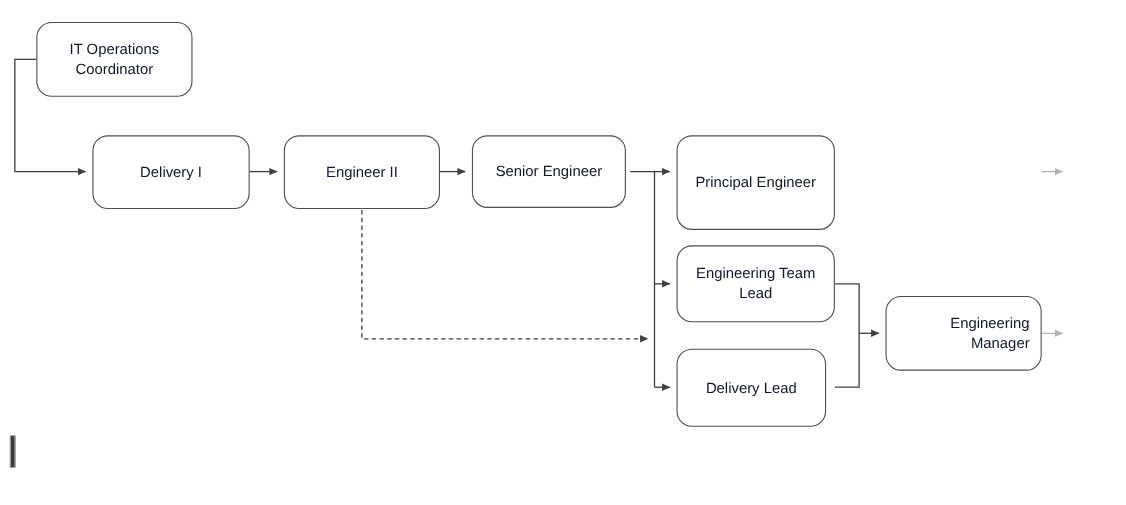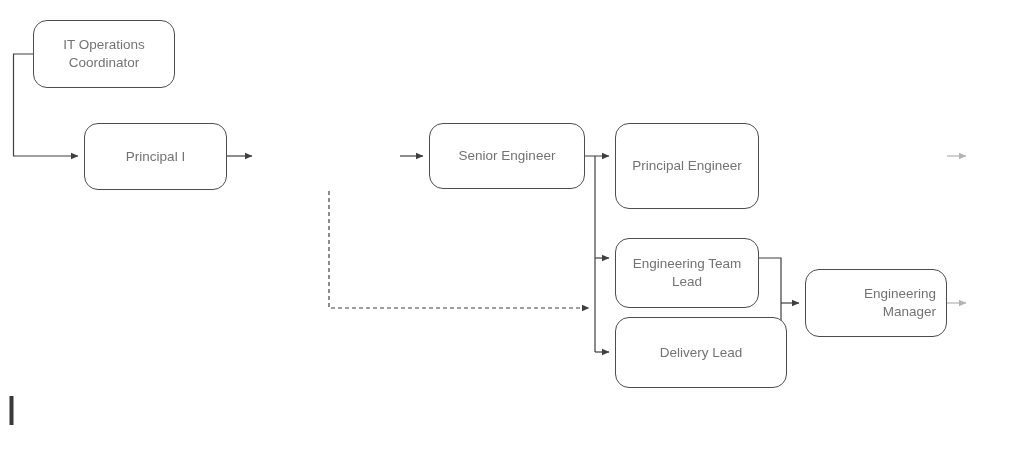--- a/index.html
+++ b/index.html
@@ -28,21 +28,21 @@
     box-sizing: border-box;
     background: #ffffff;
     border: 1.5px solid #4d4d4d;
     border-radius: 14px;
     display: flex;
     align-items: center;
     justify-content: center;
     text-align: center;
     font-size: 13.5px;
     line-height: 1.3;
-    color: #737373;
+    color: #0f172a;
     padding: 4px 10px;
   }
   .caret {
     position: absolute;
     left: 9px;
     top: 396px;
     width: 3px;
     height: 29px;
     background: #3a3a3a;
     border-left: 1px solid #9a9a9a;
@@ -84,29 +84,30 @@
 
     <path d="M 781 303 L 799 303" fill="none" stroke="#3f3f3f" stroke-width="1.2" marker-end="url(#arrowDark)"></path>
 
     <path d="M 947 156 L 966 156" fill="none" stroke="#b3b3b3" stroke-width="1.2" marker-end="url(#arrowGray)"></path>
 
     <path d="M 947 303 L 966 303" fill="none" stroke="#b3b3b3" stroke-width="1.2" marker-end="url(#arrowGray)"></path>
   </svg>
 
   <div class="node" style="left:33px;  top:20px;  width:142px; height:68px;">IT Operations Coordinator</div>
 
-  <div class="node" style="left:84px;  top:123px; width:143px; height:67px;">Principal I</div>
+  <div class="node" style="left:84px;  top:123px; width:143px; height:67px;">Delivery I</div>
 
+  <div class="node" style="left:258px; top:123px; width:142px; height:67px;">Engineer II</div>
 
-  <div class="node" style="left:429px; top:123px; width:156px; height:66px;">Senior Engineer</div>
+  <div class="node" style="left:429px; top:123px; width:140px; height:66px;">Senior Engineer</div>
 
   <div class="node" style="left:615px; top:123px; width:144px; height:86px;">Principal Engineer</div>
 
 
-  <div class="node" style="left:615px; top:223px; width:144px; height:70px;margin-top:15px;">Engineering Team Lead</div>
+  <div class="node" style="left:615px; top:223px; width:144px; height:70px;">Engineering Team Lead</div>
 
-  <div class="node" style="left:615px; top:317px; width:172px; height:71px;">Delivery Lead</div>
+  <div class="node" style="left:615px; top:317px; width:136px; height:71px;">Delivery Lead</div>
 
   <div class="node" style="left:805px; top:269px; width:142px; height:68px;text-align:right;">Engineering Manager</div>
 
   <div class="caret"></div>
 
 </div>
 
 </body></html>

